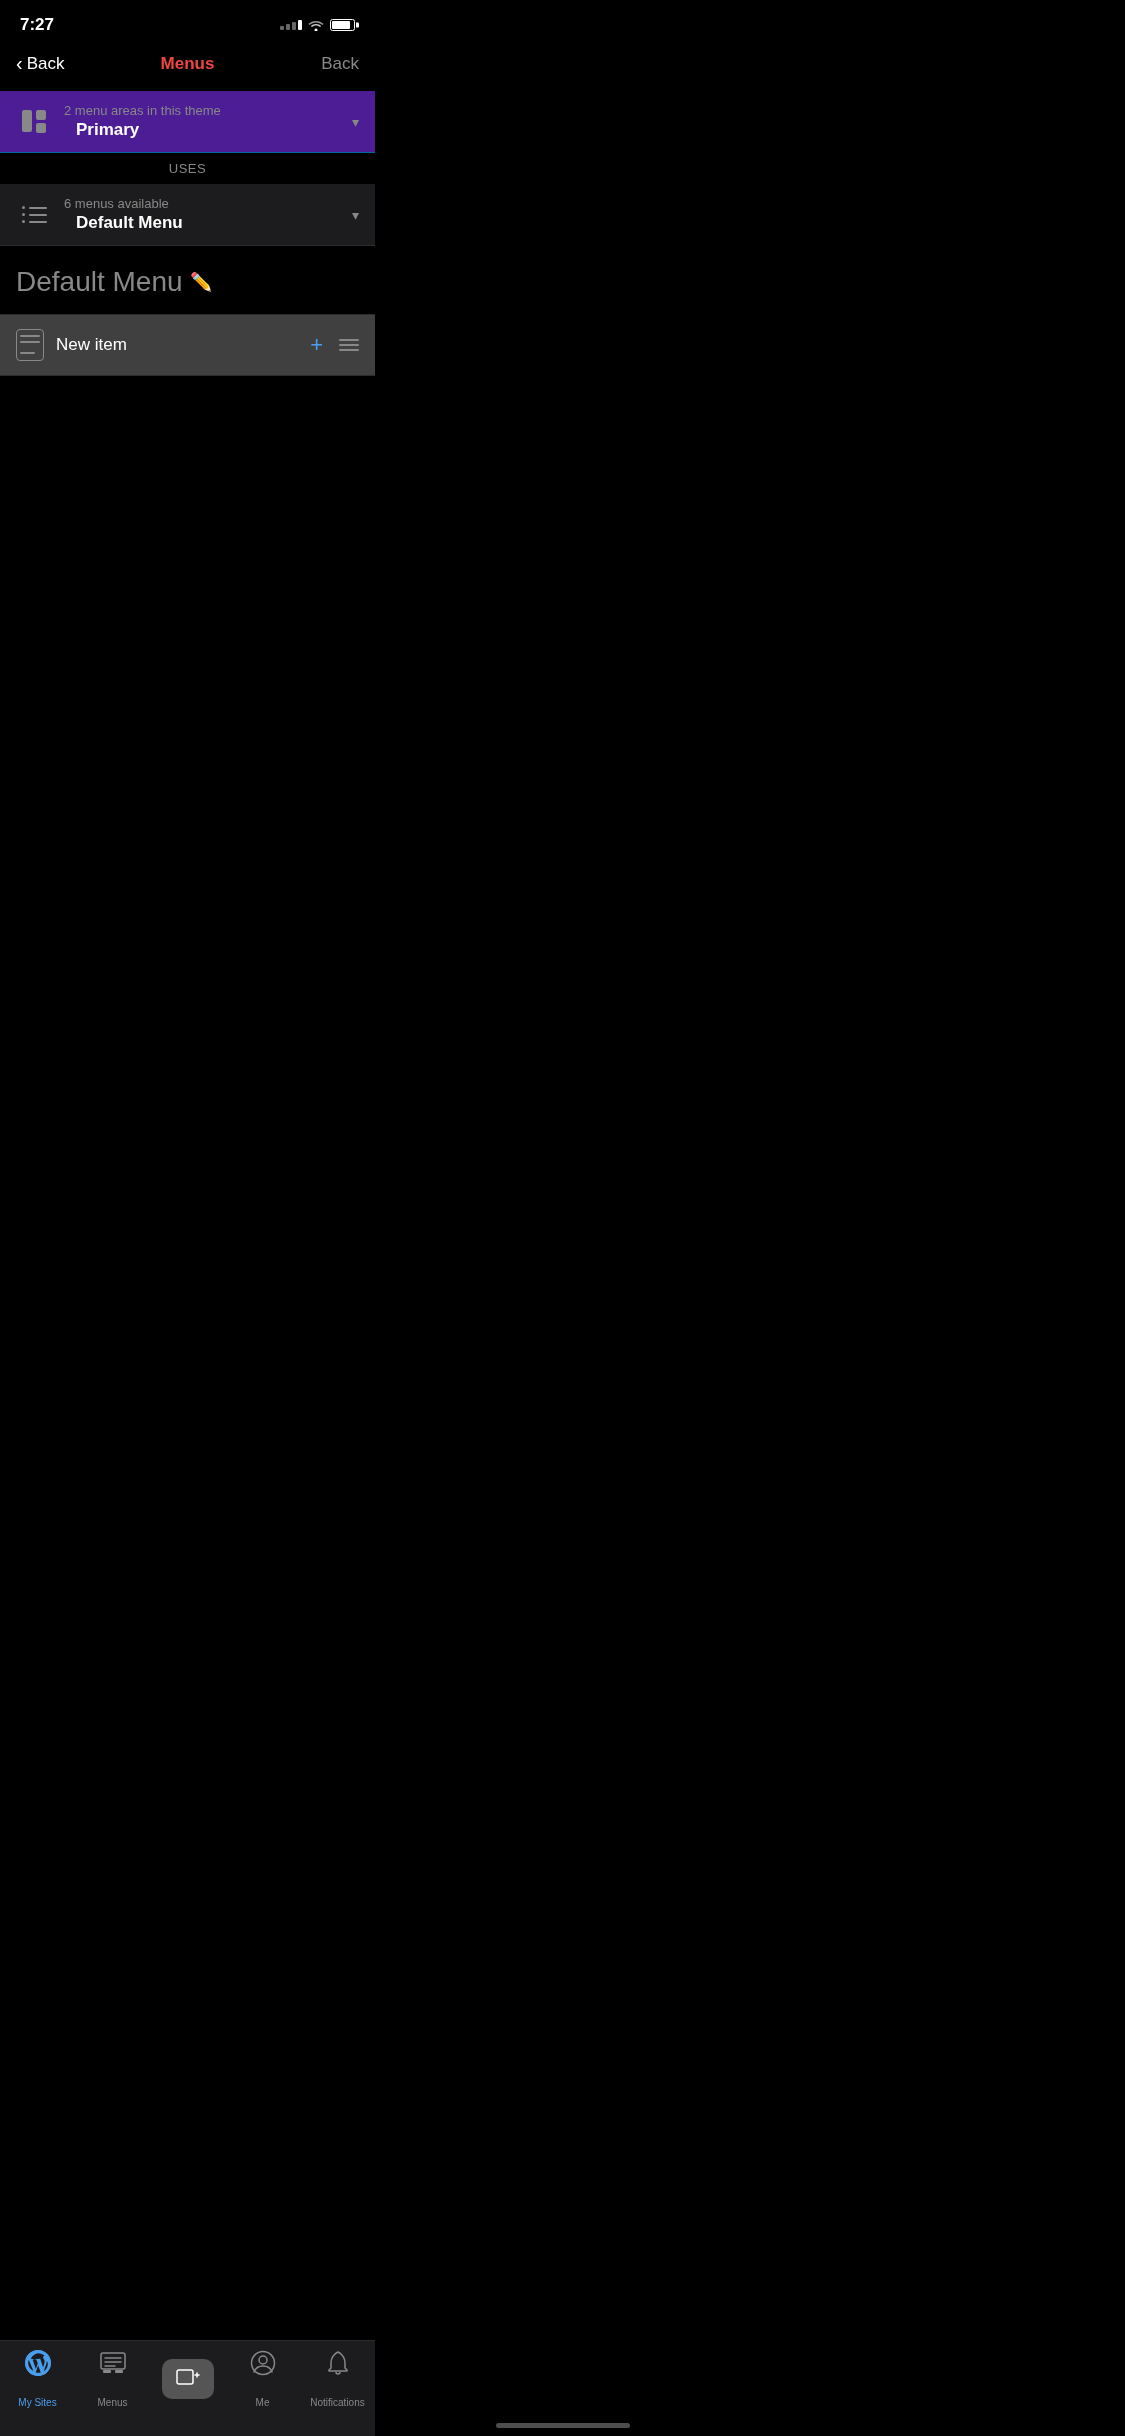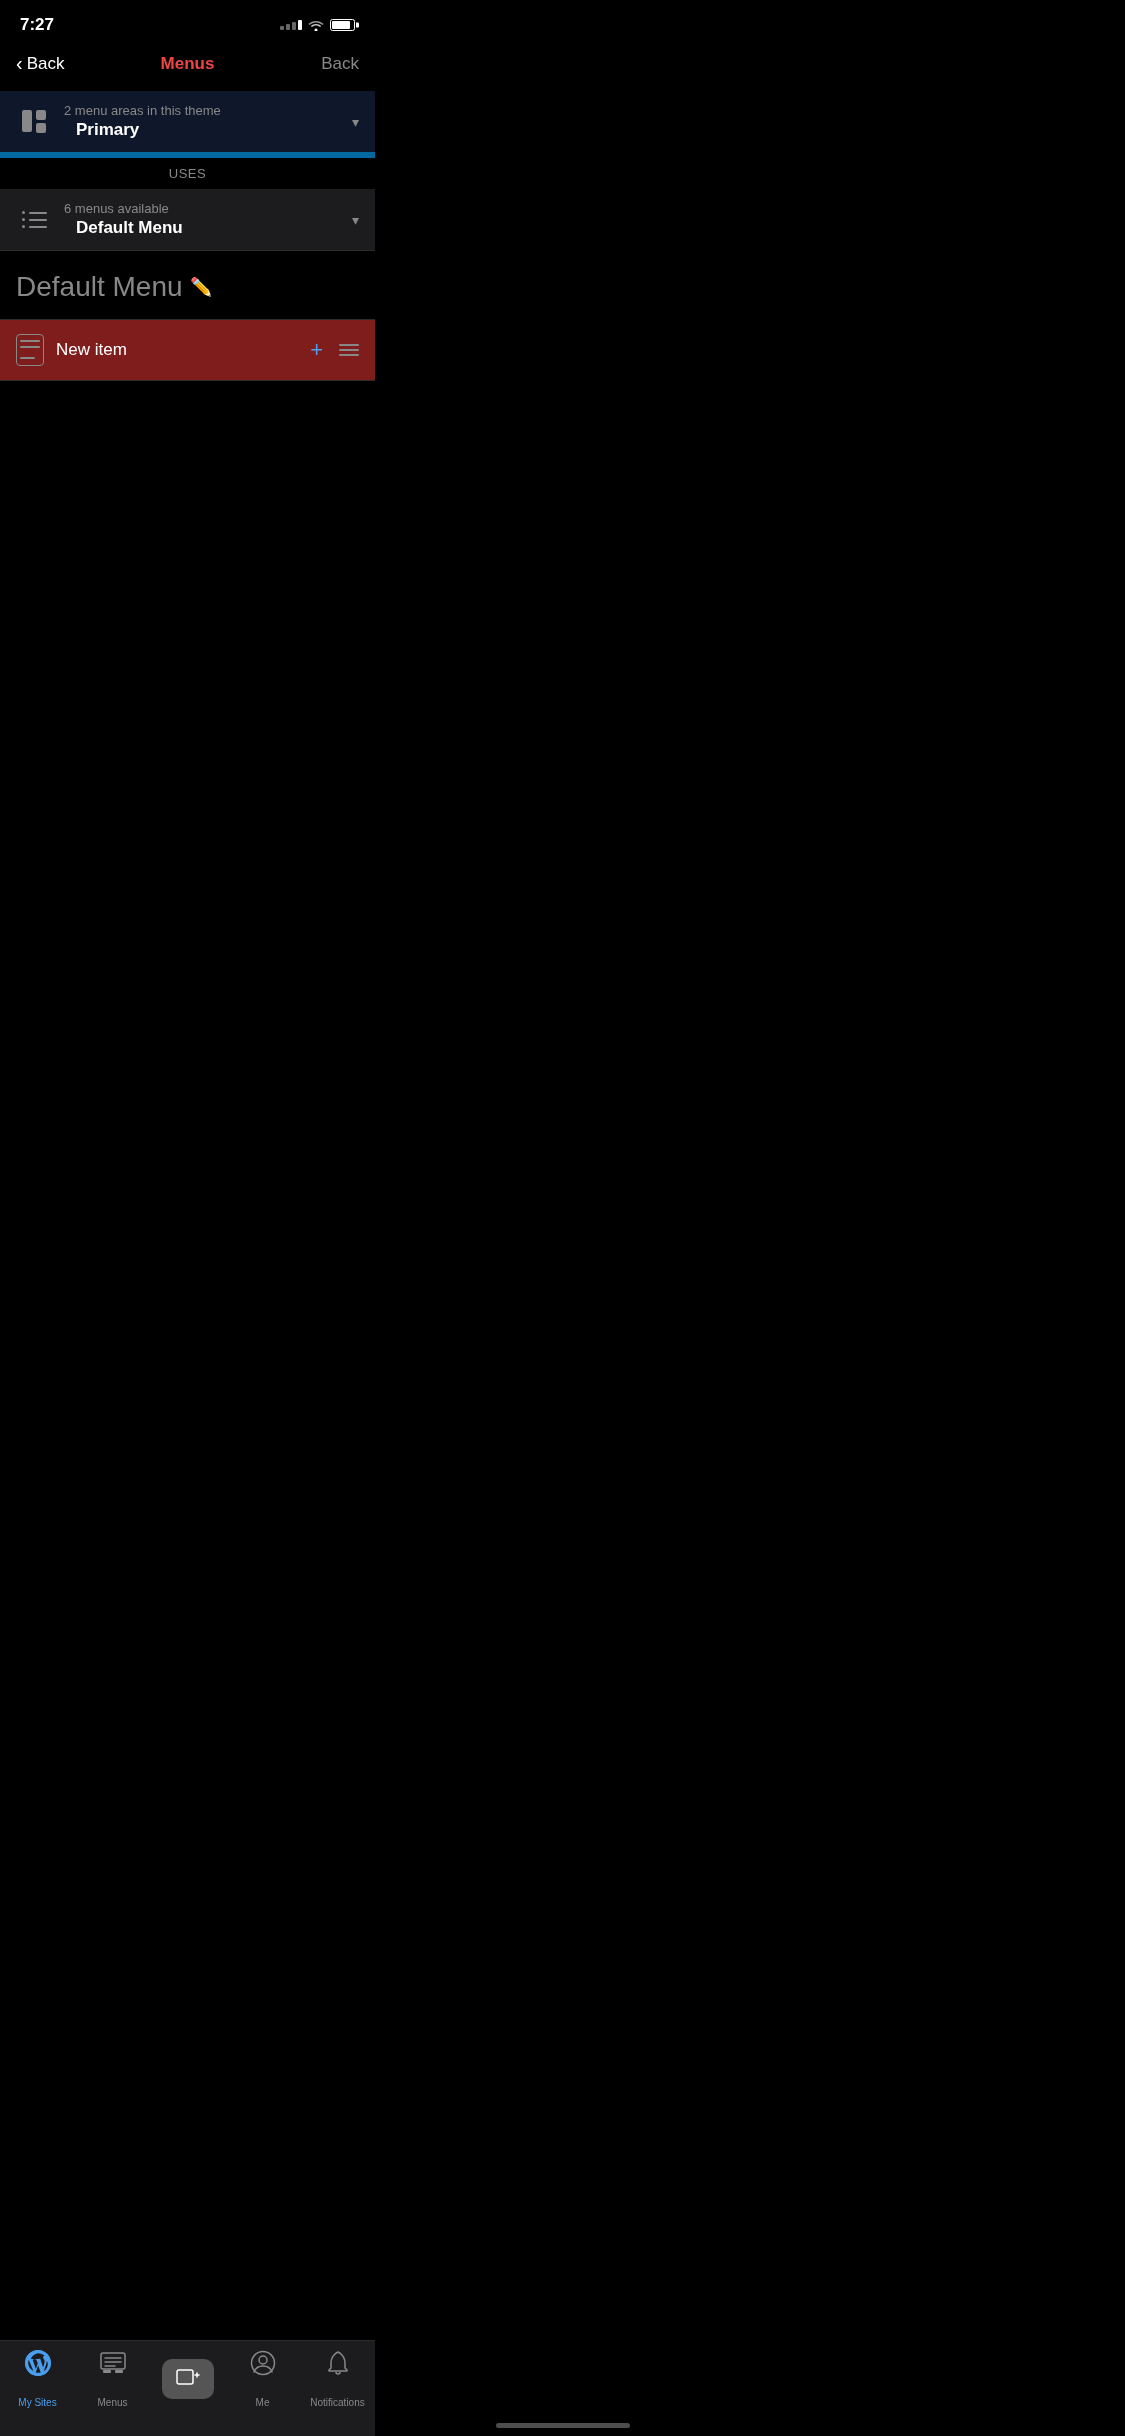--- a/index.html
+++ b/index.html
@@ -111,22 +111,22 @@
     }
 
     .nav-save {
       font-size: 17px;
       color: #888;
       cursor: pointer;
     }
 
     
     .section-card {
-      background: #0f172a;
-      border-bottom: 6px solid #0369a1;
+      background: #4c1d95;
+      border-bottom: 1px solid #0369a1;
     }
 
     .menu-area-row {
       display: flex;
       align-items: center;
       padding: 12px 16px;
       gap: 12px;
     }
 
     .menu-area-icon {
@@ -217,21 +217,21 @@
     .edit-pencil {
       font-size: 18px;
       color: #888;
     }
 
     
     .new-item-row {
       display: flex;
       align-items: center;
       padding: 14px 16px;
-      background: #7f1d1d;
+      background: #404040;
       gap: 12px;
       border-top: 1px solid #2c2c2e;
       border-bottom: 1px solid #2c2c2e;
     }
 
     .new-item-text {
       flex: 1;
       font-size: 17px;
       color: #fff;
     }

